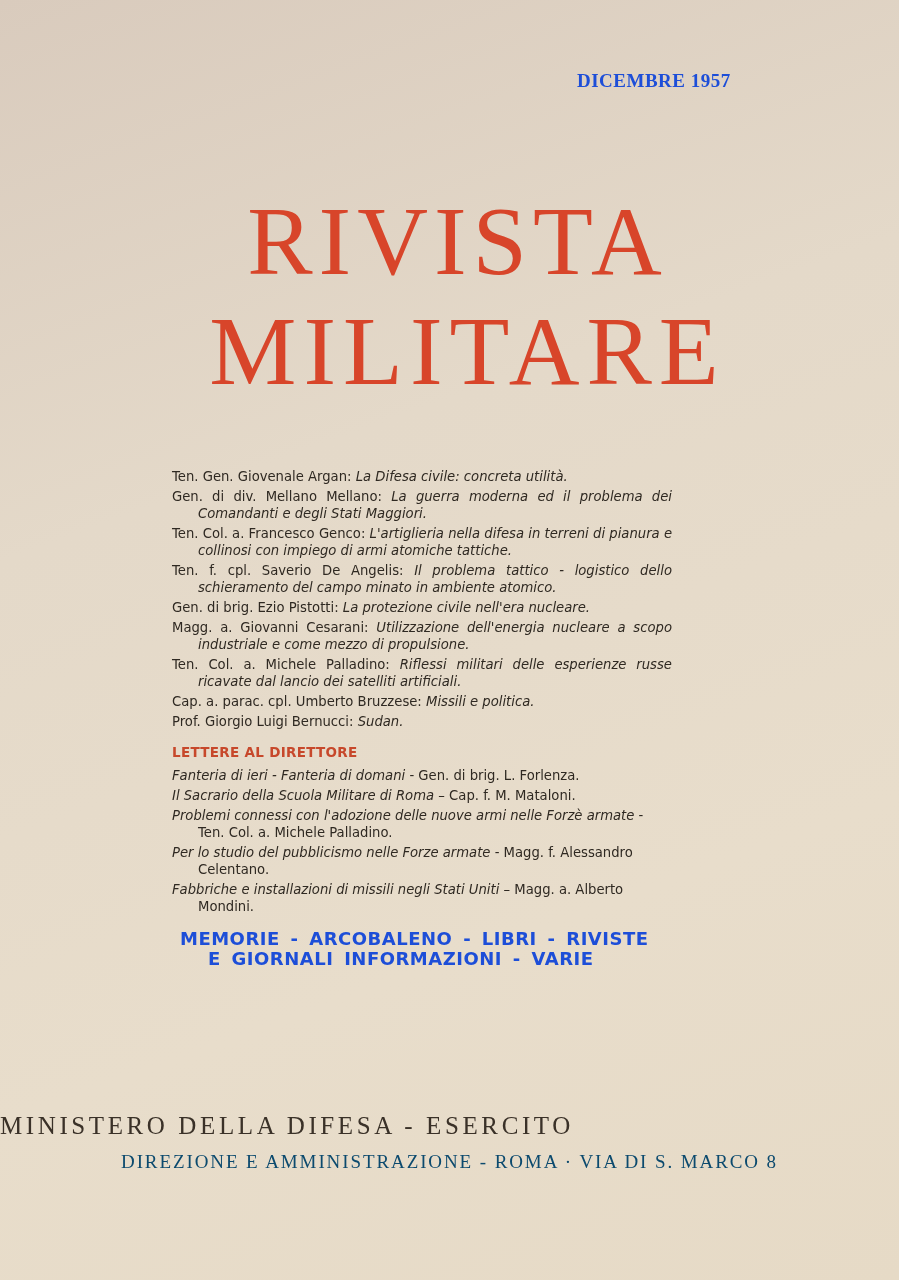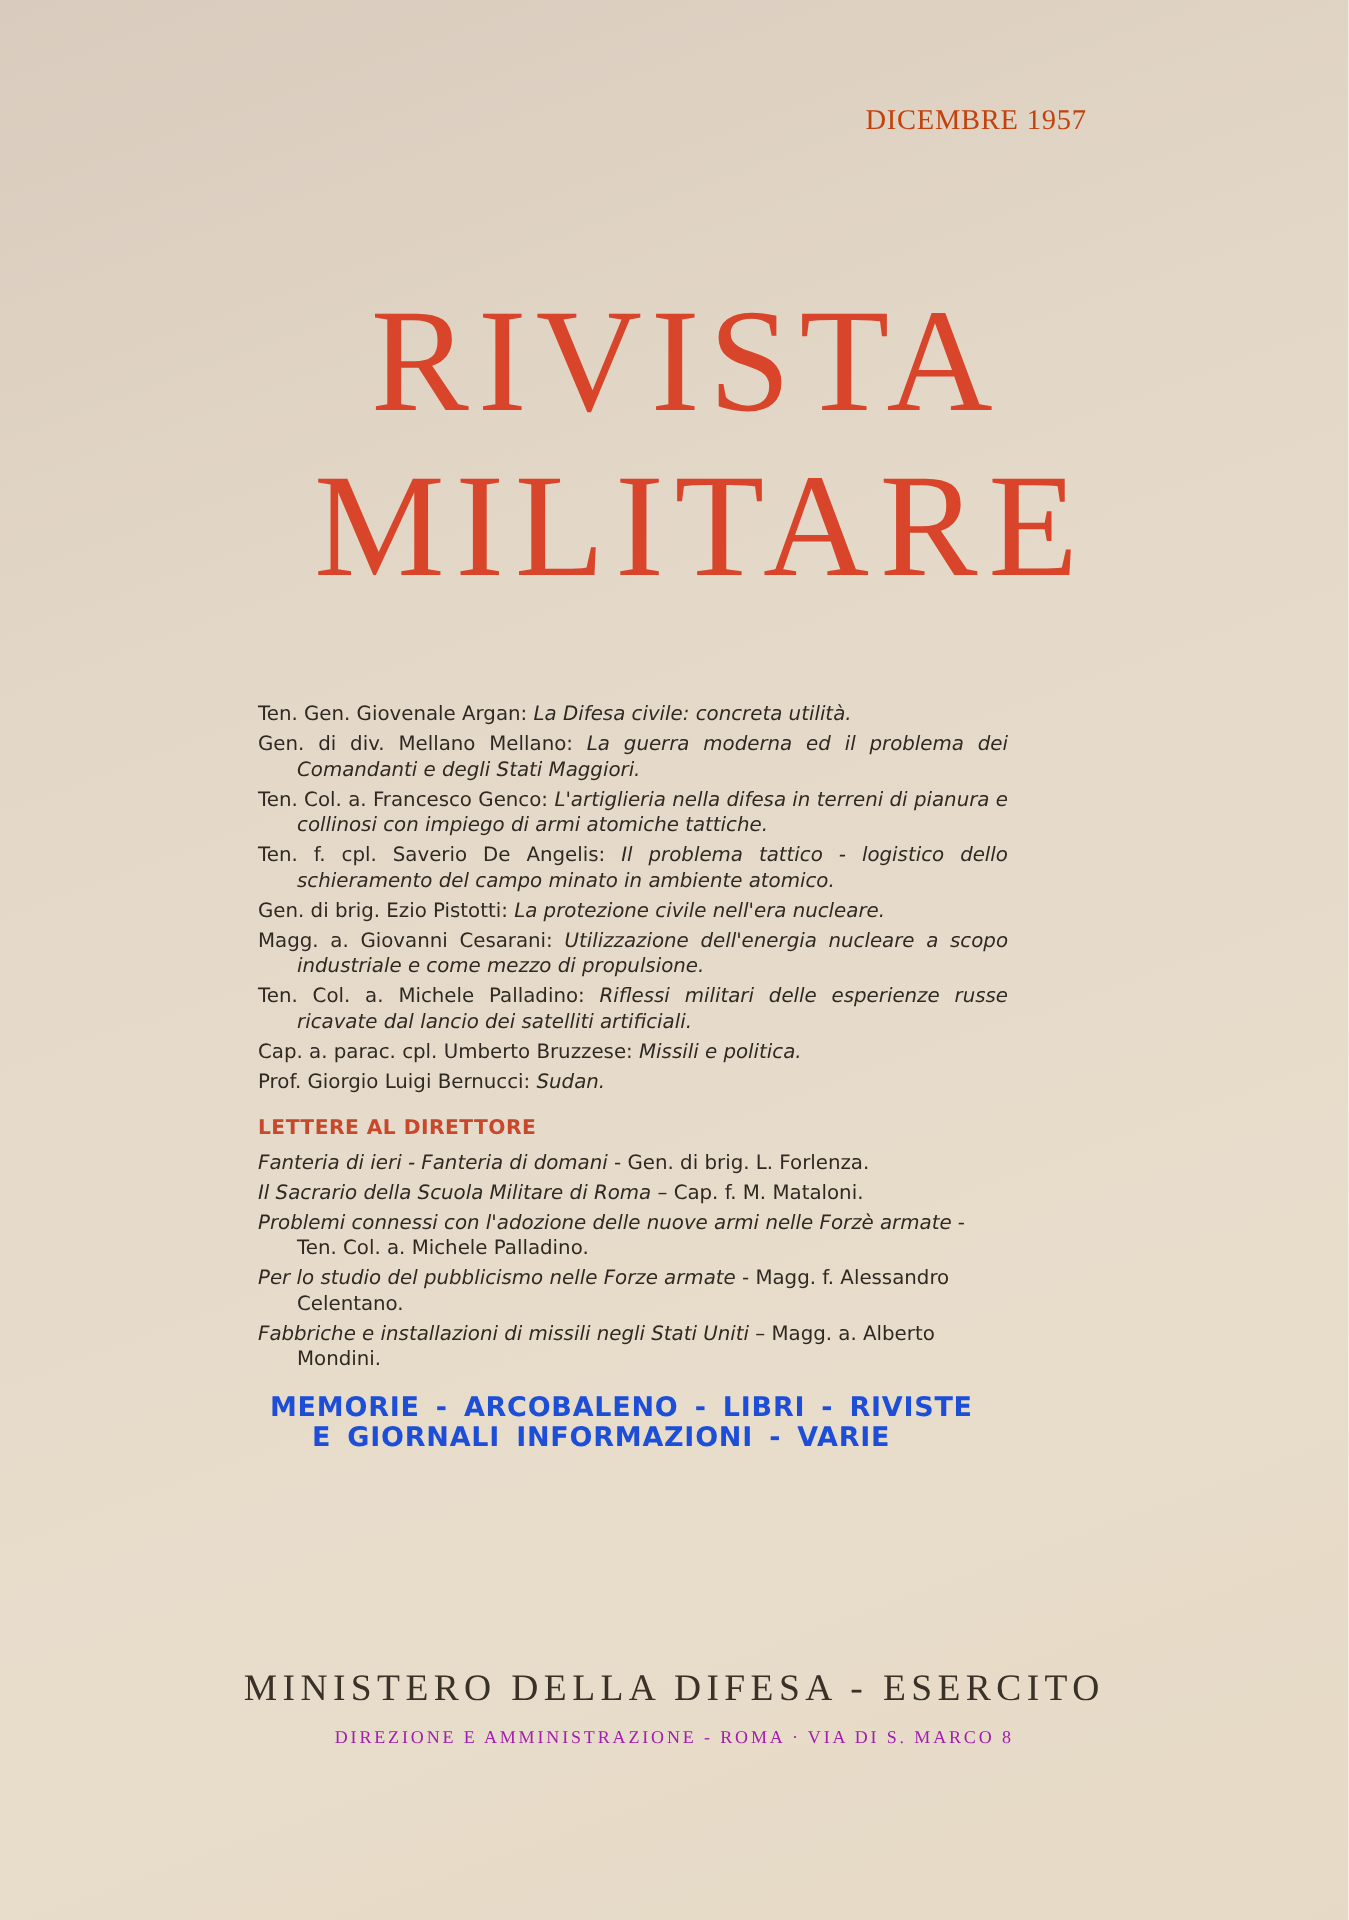--- a/index.html
+++ b/index.html
@@ -4,22 +4,22 @@
 <style>
   html, body { margin: 0; padding: 0; }
   body {
     width: 899px; height: 1280px; overflow: hidden;
     background: linear-gradient(160deg, #d9cbbd 0%, #e4d9c9 35%, #e8ddcb 70%, #e6dac6 100%);
     position: relative;
     color: #2e2820;
   }
   .date {
     position: absolute; left: 577px; top: 70px;
-    font-family: "Liberation Serif", serif; font-size: 19px; font-weight: normal;
-    letter-spacing: 0.5px; color: #c2410c;
+    font-family: "Liberation Serif", serif; font-size: 19px; font-weight: bold;
+    letter-spacing: 0.5px; color: #1d4ed8;
   }
   .title {
     position: absolute; left: 0; width: 899px; text-align: center;
     font-family: "Liberation Serif", serif; color: #d8452a;
     font-size: 98px; line-height: 98px; letter-spacing: 6px; font-weight: normal;
   }
   .title.l1 { top: 192px; left: 8px; }
   .title.l2 { top: 302px; left: 18px; letter-spacing: 7px; }
   .toc {
     position: absolute; left: 172px; width: 500px; top: 468px;
@@ -31,26 +31,26 @@
   .section {
     color: #c7482b; font-weight: bold; font-size: 13.5px; letter-spacing: 0.3px;
     margin-top: 14px; margin-bottom: 6px;
   }
   .letter { margin-bottom: 3px; padding-left: 26px; text-indent: -26px; }
   .misc {
     color: #1d4ed8; font-weight: bold; font-size: 18px; line-height: 20px; letter-spacing: 0.5px;
     margin-top: 14px; padding-left: 36px; text-indent: -28px; word-spacing: 4px;
   }
   .footer1 {
-    position: absolute; left: 0; width: 899px; top: 1112px; text-align: center;
+    position: absolute; left: 0; width: 899px; top: 1112px; 
     font-family: "Liberation Serif", serif; font-size: 25px; letter-spacing: 3.6px; color: #3a3128;
   }
   .footer2 {
     position: absolute; left: 0; width: 899px; top: 1151px; text-align: center;
-    font-family: "Liberation Serif", serif; font-size: 12px; letter-spacing: 1.9px; color: #a21caf;
+    font-family: "Liberation Serif", serif; font-size: 19px; letter-spacing: 1.9px; color: #0c4a6e;
   }
 </style>
 </head>
 <body>
 
 <div class="date">DICEMBRE 1957</div>
 <div class="title l1">RIVISTA</div>
 <div class="title l2">MILITARE</div>
 
 <div class="toc">

